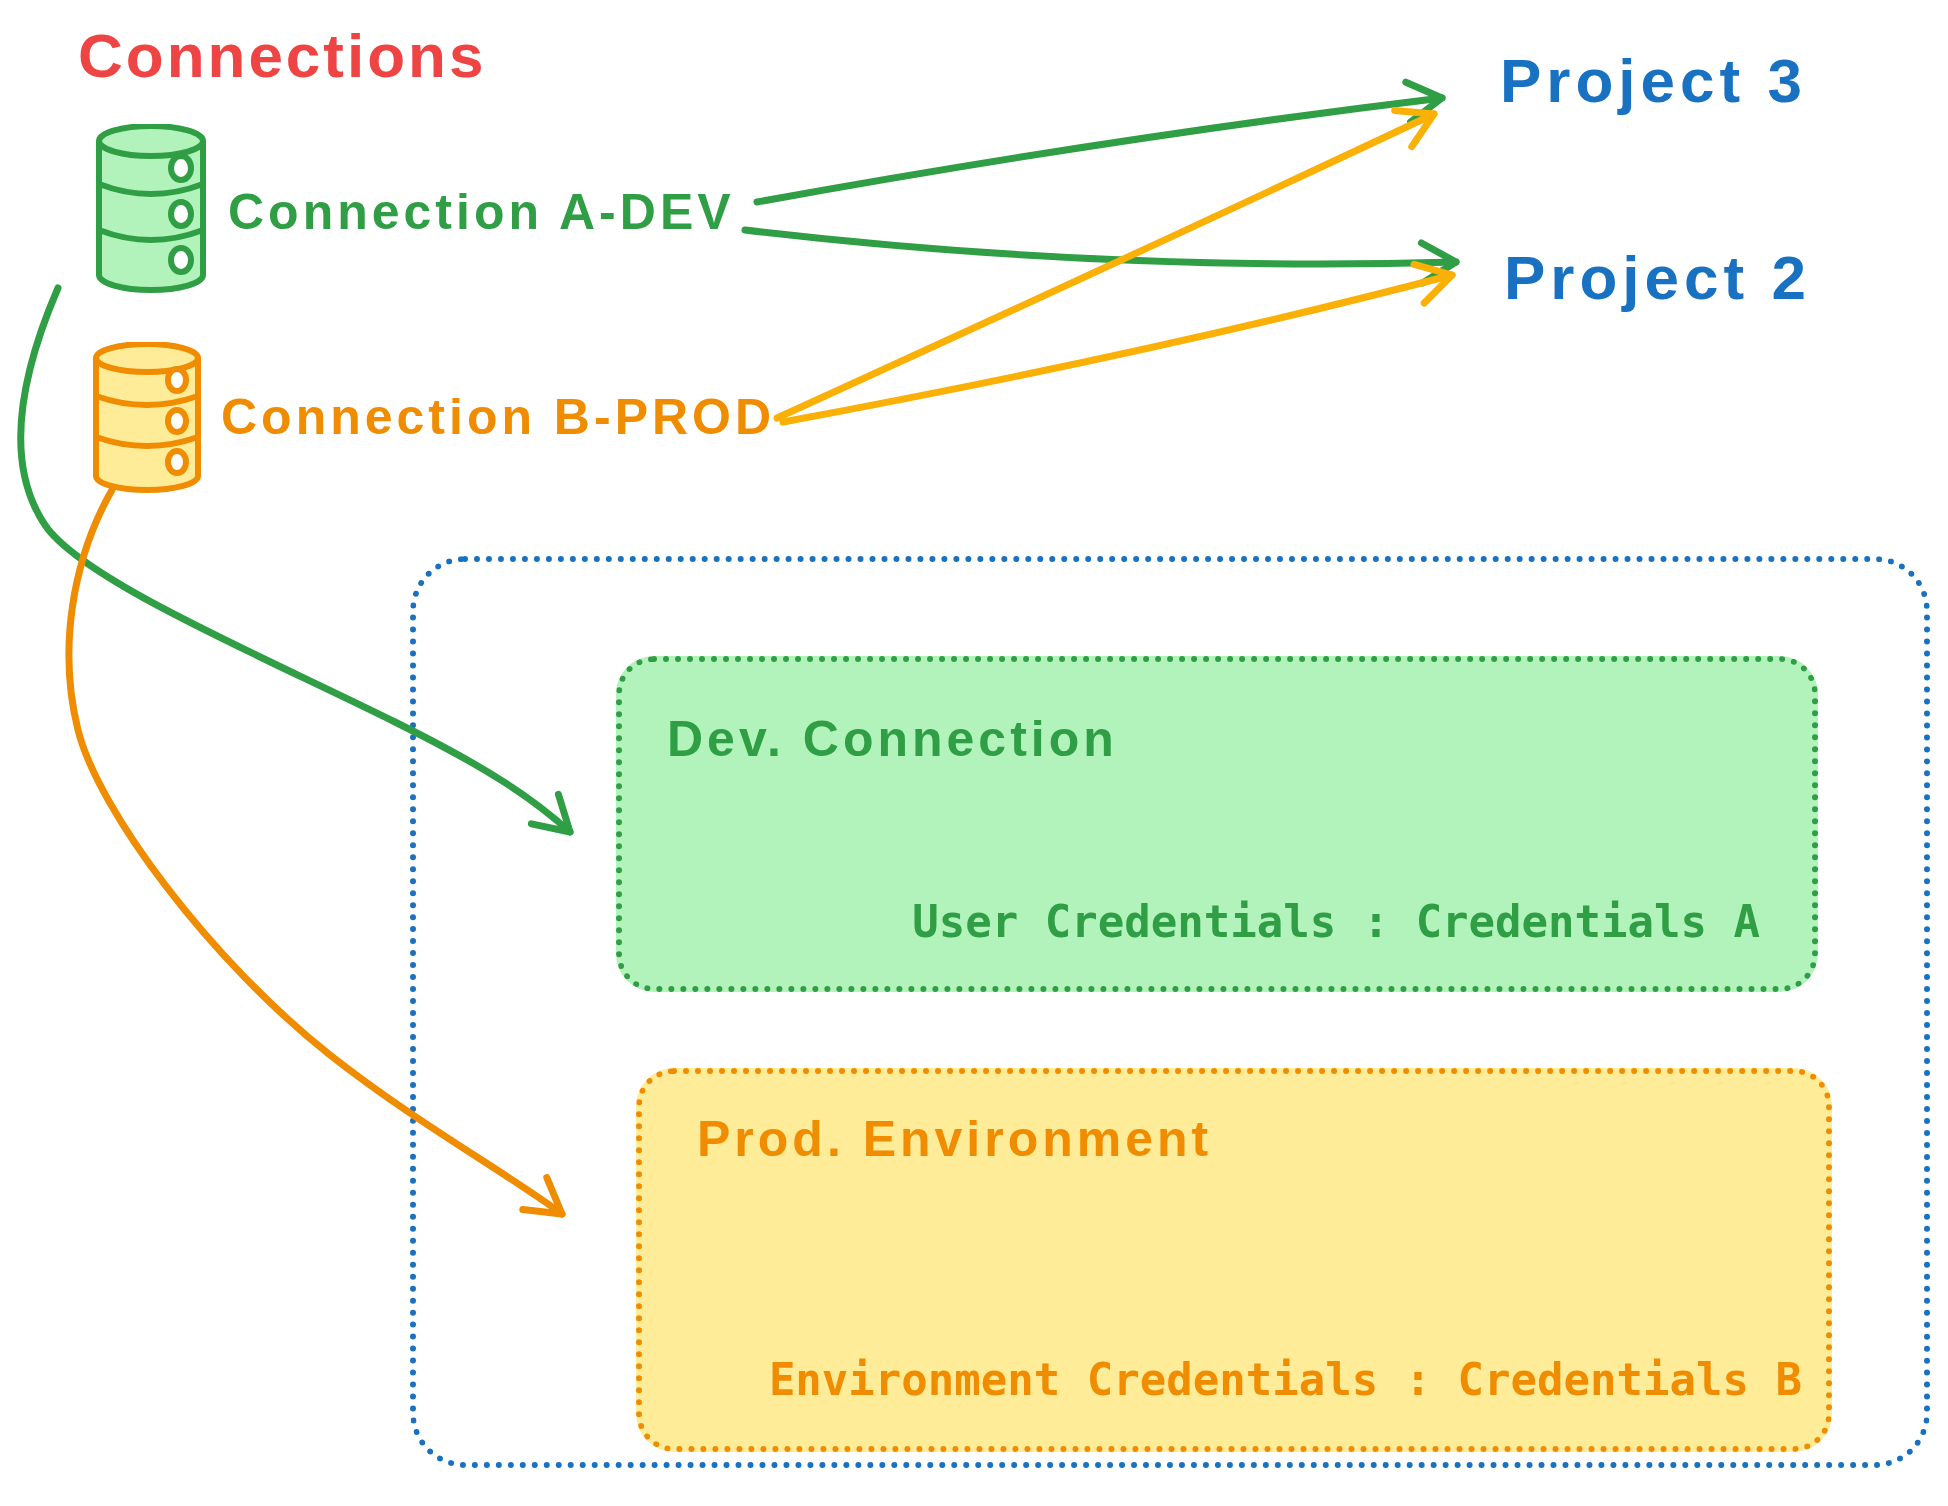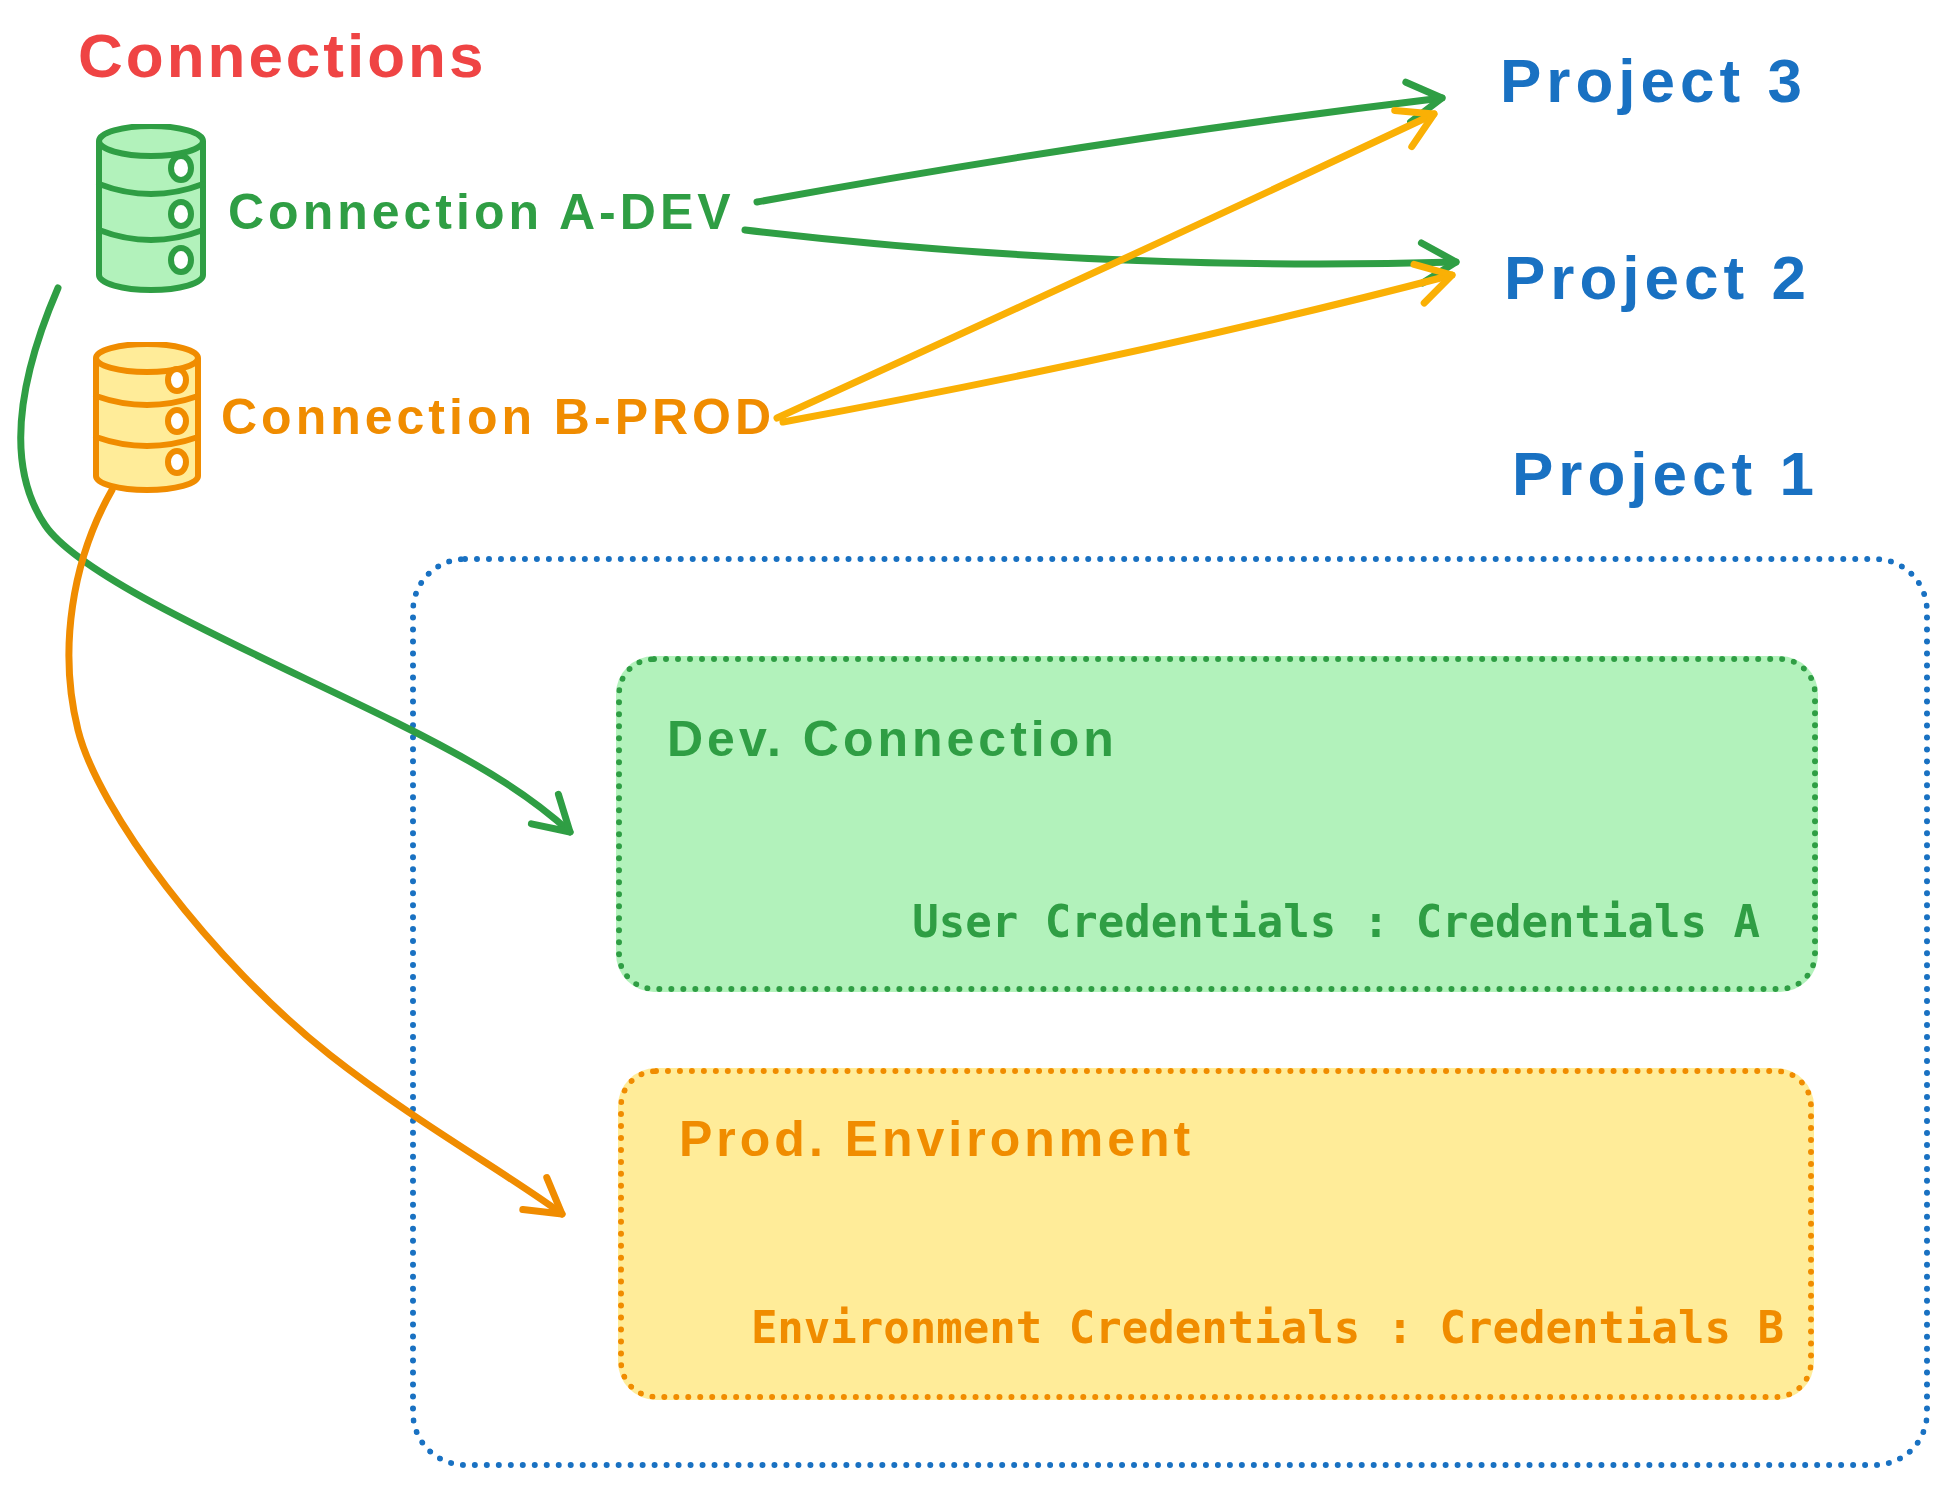--- a/index.html
+++ b/index.html
@@ -41,21 +41,21 @@
     box-sizing: border-box; background: transparent;
   }
   .env-box {
     box-sizing: border-box; border-radius: 38px;
   }
   .env-box.dev {
     left: 616px; top: 656px; width: 1202px; height: 336px;
     background: #b2f2bb; border: 6px dotted #2f9e44;
   }
   .env-box.prod {
-    left: 618px; top: 1068px; width: 1196px; height: 332px;
+    left: 636px; top: 1068px; width: 1196px; height: 384px;
     background: #ffec99; border: 6px dotted #f08c00;
   }
   .env-title {
     position: absolute;
     font-size: 50px; font-weight: 600; letter-spacing: 4px;
     white-space: nowrap; line-height: 1.1;
   }
   .env-box.dev  .env-title { left: 45px; top: 50px; color: #2f9e44; }
   .env-box.prod .env-title { left: 55px; top: 38px; color: #f08c00; }
   .env-cred {
@@ -99,21 +99,20 @@
     <path d="M6,95 Q57,113 108,95" fill="none" stroke="#f08c00" stroke-width="6" stroke-linecap="round"></path>
     <ellipse cx="87" cy="38" rx="9" ry="11" fill="#ffffff" stroke="#f08c00" stroke-width="6"></ellipse>
     <ellipse cx="87" cy="79" rx="9" ry="11" fill="#ffffff" stroke="#f08c00" stroke-width="6"></ellipse>
     <ellipse cx="87" cy="120" rx="9" ry="11" fill="#ffffff" stroke="#f08c00" stroke-width="6"></ellipse>
   </svg>
 
   <div class="abs conn-label orange">Connection B-PROD</div>
 
   <div class="abs project-label project-3">Project 3</div>
   <div class="abs project-label project-2">Project 2</div>
-  <div class="abs project-label project-1">Project 1</div>
 
   <div class="abs project-boundary"></div>
 
   <div class="abs env-box dev">
     <div class="env-title">Dev. Connection</div>
     <div class="env-cred">User Credentials : Credentials A</div>
   </div>
 
   <div class="abs env-box prod">
     <div class="env-title">Prod. Environment</div>

